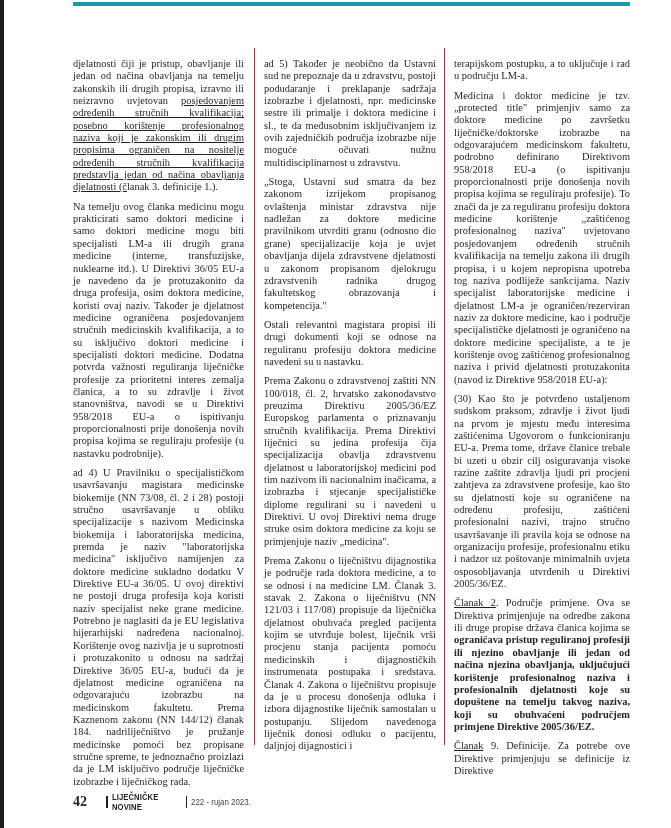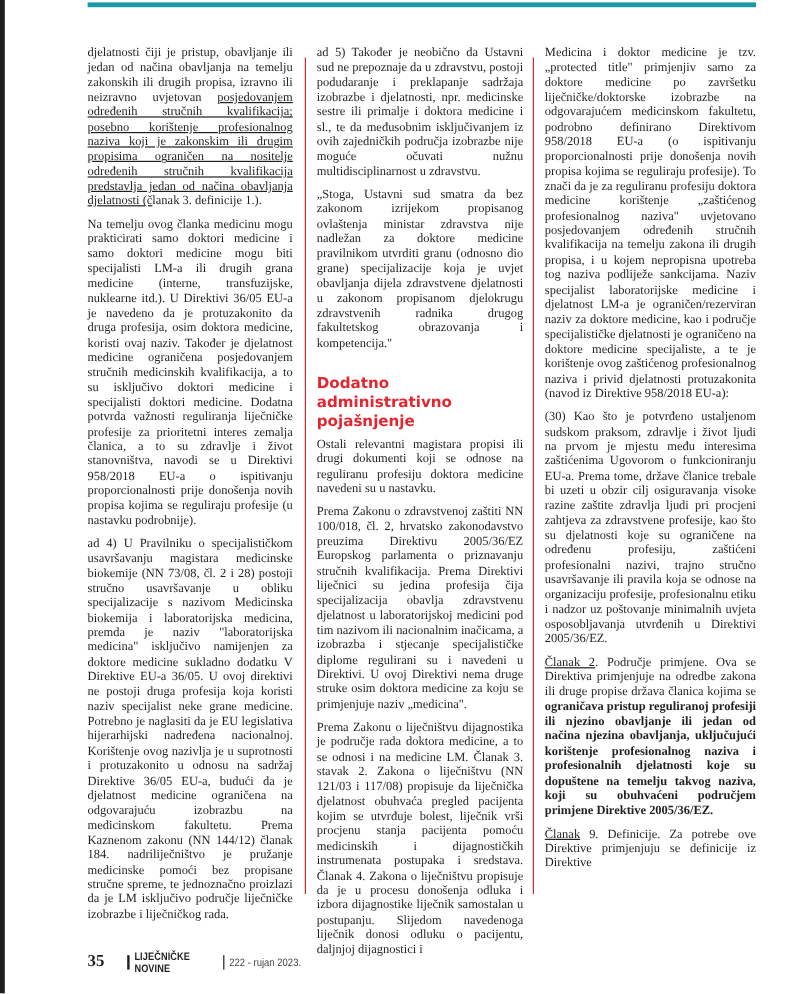--- a/index.html
+++ b/index.html
@@ -2,21 +2,21 @@
 <html><head>
 <meta charset="utf-8">
 <style>
   html, body { margin: 0; padding: 0; }
   body {
     width: 671px; height: 828px; background: #ffffff; position: relative; overflow: hidden;
     font-family: "Liberation Serif", "DejaVu Serif", serif; color: #231f20;
   }
   .left-strip { position: absolute; left: 0; top: 0; width: 4px; height: 828px; background: #1e1e1e; }
   .top-bar { position: absolute; left: 73px; top: 2px; width: 557px; height: 4px; background: #1a9aa6; }
-  .col { position: absolute; top: 39px; font-size: 10.4px; line-height: 12.35px; text-align: justify; hyphens: manual; }
+  .col { position: absolute; top: 58px; font-size: 10.4px; line-height: 12.35px; text-align: justify; hyphens: manual; }
   .col p { margin: 0 0 7px 0; }
   .c1 { left: 73px; width: 171px; }
   .c2 { left: 264px; width: 172px; }
   .c3 { left: 454px; width: 176px; }
   .divider { position: absolute; top: 48px; width: 1px; height: 697px; background: #c8282e; }
   .d1 { left: 254px; }
   .d2 { left: 444px; }
   .u { text-decoration: underline; }
   .b { font-weight: bold; }
   h2.section-heading {
@@ -39,34 +39,34 @@
   <p><span>djelatnosti čiji je pristup, obavljanje ili jedan od načina obavljanja na temelju zakonskih ili drugih propisa, izravno ili neizravno uvjetovan </span><span class="u">posjedovanjem određenih stručnih kvalifikacija; posebno korištenje profesionalnog naziva koji je zakonskim ili drugim propisima ograničen na nositelje određenih stručnih kvalifikacija predstavlja jedan od načina obavljanja djelatnosti (č</span><span>lanak 3. definicije 1.).</span></p>
   <p>Na temelju ovog članka medicinu mogu prakticirati samo doktori medicine i samo doktori medicine mogu biti specijalisti LM-a ili drugih grana medicine (interne, transfuzijske, nuklearne itd.). U Direktivi 36/05 EU-a je navedeno da je protuzakonito da druga profesija, osim doktora medicine, koristi ovaj naziv. Također je djelatnost medicine ograničena posjedovanjem stručnih medicinskih kvalifikacija, a to su isključivo doktori medicine i specijalisti doktori medicine. Dodatna potvrda važnosti reguliranja liječničke profesije za prioritetni interes zemalja članica, a to su zdravlje i život stanovništva, navodi se u Direktivi 958/2018 EU-a o ispitivanju proporcionalnosti prije donošenja novih propisa kojima se reguliraju profesije (u nastavku podrobnije).</p>
   <p>ad 4) U Pravilniku o specijalističkom usavršavanju magistara medicinske biokemije (NN 73/08, čl. 2 i 28) postoji stručno usavršavanje u obliku specijalizacije s nazivom Medicinska biokemija i laboratorijska medicina, premda je naziv "laboratorijska medicina" isključivo namijenjen za doktore medicine sukladno dodatku V Direktive EU-a 36/05. U ovoj direktivi ne postoji druga profesija koja koristi naziv specijalist neke grane medicine. Potrebno je naglasiti da je EU legislativa hijerarhijski nadređena nacionalnoj. Korištenje ovog nazivlja je u suprotnosti i protuzakonito u odnosu na sadržaj Direktive 36/05 EU-a, budući da je djelatnost medicine ograničena na odgovarajuću izobrazbu na medicinskom fakultetu. Prema Kaznenom zakonu (NN 144/12) članak 184. nadriliječništvo je pružanje medicinske pomoći bez propisane stručne spreme, te jednoznačno proizlazi da je LM isključivo područje liječničke izobrazbe i liječničkog rada.</p>
 </div>
 
 <div class="divider d1"></div>
 
 <div class="col c2">
   <p>ad 5) Također je neobično da Ustavni sud ne prepoznaje da u zdravstvu, postoji podudaranje i preklapanje sadržaja izobrazbe i djelatnosti, npr. medicinske sestre ili primalje i doktora medicine i sl., te da međusobnim isključivanjem iz ovih zajedničkih područja izobrazbe nije moguće očuvati nužnu multidisciplinarnost u zdravstvu.</p>
   <p>„Stoga, Ustavni sud smatra da bez zakonom izrijekom propisanog ovlaštenja ministar zdravstva nije nadležan za doktore medicine pravilnikom utvrditi granu (odnosno dio grane) specijalizacije koja je uvjet obavljanja dijela zdravstvene djelatnosti u zakonom propisanom djelokrugu zdravstvenih radnika drugog fakultetskog obrazovanja i kompetencija."</p>
-  <h2 class="section-heading">Dodatno administrativno pojašnjenje</h2>
   <p>Ostali relevantni magistara propisi ili drugi dokumenti koji se odnose na reguliranu profesiju doktora medicine navedeni su u nastavku.</p>
   <p>Prema Zakonu o zdravstvenoj zaštiti NN 100/018, čl. 2, hrvatsko zakonodavstvo preuzima Direktivu 2005/36/EZ Europskog parlamenta o priznavanju stručnih kvalifikacija. Prema Direktivi liječnici su jedina profesija čija specijalizacija obavlja zdravstvenu djelatnost u laboratorijskoj medicini pod tim nazivom ili nacionalnim inačicama, a izobrazba i stjecanje specijalističke diplome regulirani su i navedeni u Direktivi. U ovoj Direktivi nema druge struke osim doktora medicine za koju se primjenjuje naziv „medicina".</p>
   <p>Prema Zakonu o liječništvu dijagnostika je područje rada doktora medicine, a to se odnosi i na medicine LM. Članak 3. stavak 2. Zakona o liječništvu (NN 121/03 i 117/08) propisuje da liječnička djelatnost obuhvaća pregled pacijenta kojim se utvrđuje bolest, liječnik vrši procjenu stanja pacijenta pomoću medicinskih i dijagnostičkih instrumenata postupaka i sredstava. Članak 4. Zakona o liječništvu propisuje da je u procesu donošenja odluka i izbora dijagnostike liječnik samostalan u postupanju. Slijedom navedenoga liječnik donosi odluku o pacijentu, daljnjoj dijagnostici i</p>
 </div>
 
 <div class="divider d2"></div>
 
 <div class="col c3">
+  <p>terapijskom postupku, a to uključuje i rad u području LM-a.</p>
   <p>Medicina i doktor medicine je tzv. „protected title" primjenjiv samo za doktore medicine po završetku liječničke/doktorske izobrazbe na odgovarajućem medicinskom fakultetu, podrobno definirano Direktivom 958/2018 EU-a (o ispitivanju proporcionalnosti prije donošenja novih propisa kojima se reguliraju profesije). To znači da je za reguliranu profesiju doktora medicine korištenje „zaštićenog profesionalnog naziva" uvjetovano posjedovanjem određenih stručnih kvalifikacija na temelju zakona ili drugih propisa, i u kojem nepropisna upotreba tog naziva podliježe sankcijama. Naziv specijalist laboratorijske medicine i djelatnost LM-a je ograničen/rezerviran naziv za doktore medicine, kao i područje specijalističke djelatnosti je ograničeno na doktore medicine specijaliste, a te je korištenje ovog zaštićenog profesionalnog naziva i privid djelatnosti protuzakonita (navod iz Direktive 958/2018 EU-a):</p>
   <p>(30) Kao što je potvrđeno ustaljenom sudskom praksom, zdravlje i život ljudi na prvom je mjestu među interesima zaštićenima Ugovorom o funkcioniranju EU-a. Prema tome, države članice trebale bi uzeti u obzir cilj osiguravanja visoke razine zaštite zdravlja ljudi pri procjeni zahtjeva za zdravstvene profesije, kao što su djelatnosti koje su ograničene na određenu profesiju, zaštićeni profesionalni nazivi, trajno stručno usavršavanje ili pravila koja se odnose na organizaciju profesije, profesionalnu etiku i nadzor uz poštovanje minimalnih uvjeta osposobljavanja utvrđenih u Direktivi 2005/36/EZ.</p>
   <p><span class="u">Članak 2</span><span>. Područje primjene. Ova se Direktiva primjenjuje na odredbe zakona ili druge propise država članica kojima se </span><span class="b">ograničava pristup reguliranoj profesiji ili njezino obavljanje ili jedan od načina njezina obavljanja, uključujući korištenje profesionalnog naziva i profesionalnih djelatnosti koje su dopuštene na temelju takvog naziva, koji su obuhvaćeni područjem primjene Direktive 2005/36/EZ.</span></p>
   <p><span class="u">Članak</span><span> 9. Definicije. Za potrebe ove Direktive primjenjuju se definicije iz Direktive</span></p>
 </div>
 
 <div class="footer">
-  <span class="page-num">35</span>
+  <span class="page-num">42</span>
   <span class="bar"></span>
   <span class="pub">LIJEČNIČKE NOVINE</span>
   <span class="bar"></span>
   <span class="issue">222 - rujan 2023.</span>
 </div>
 
 </body></html>

